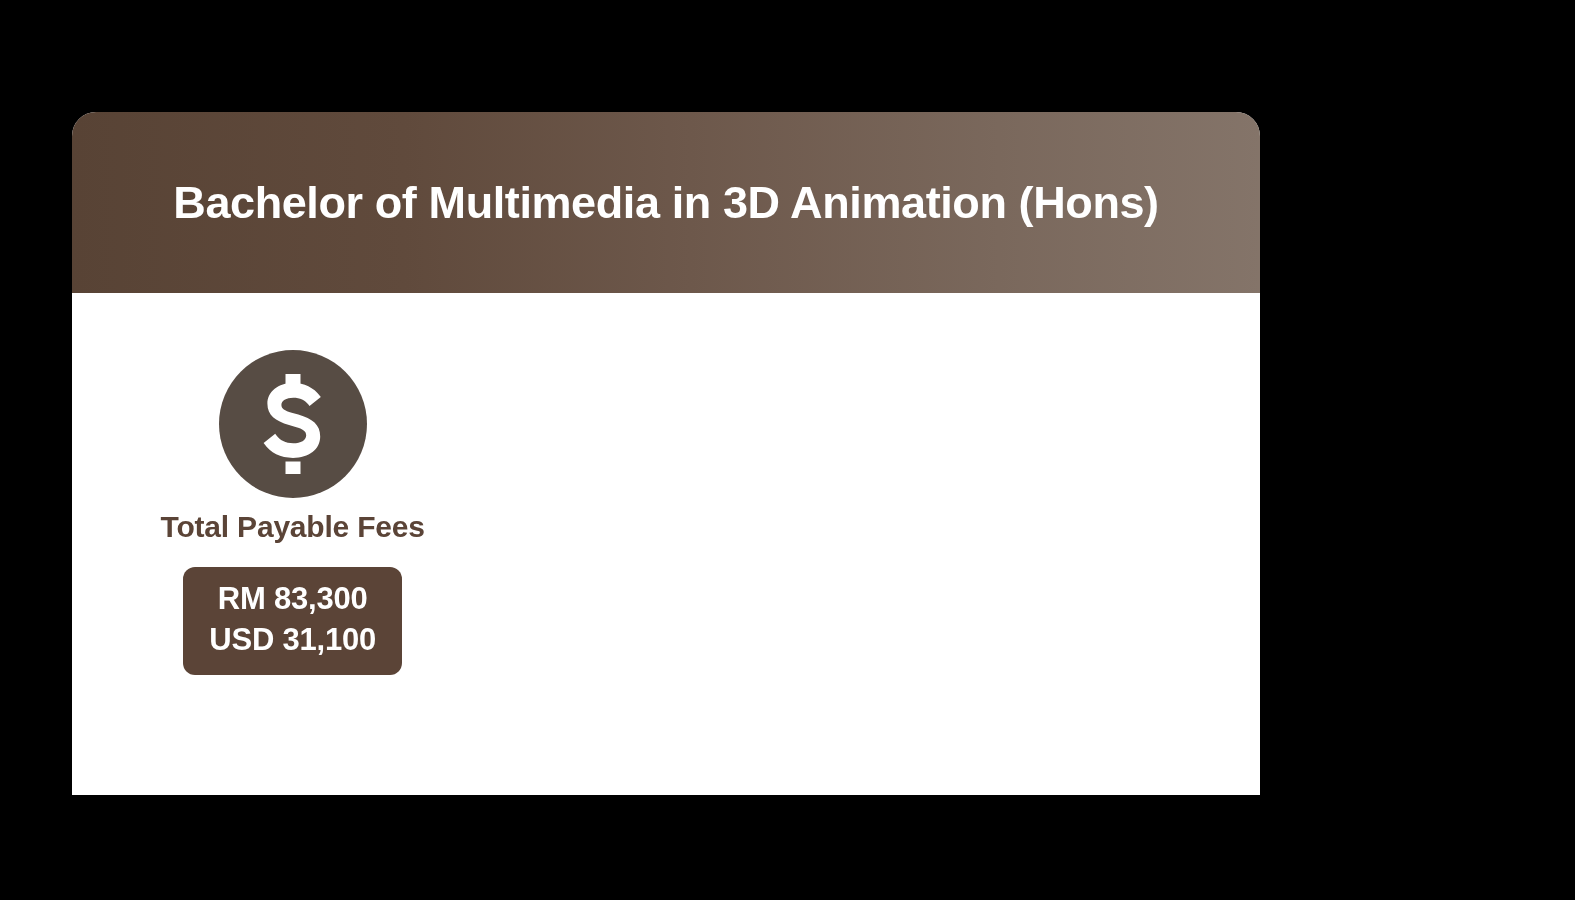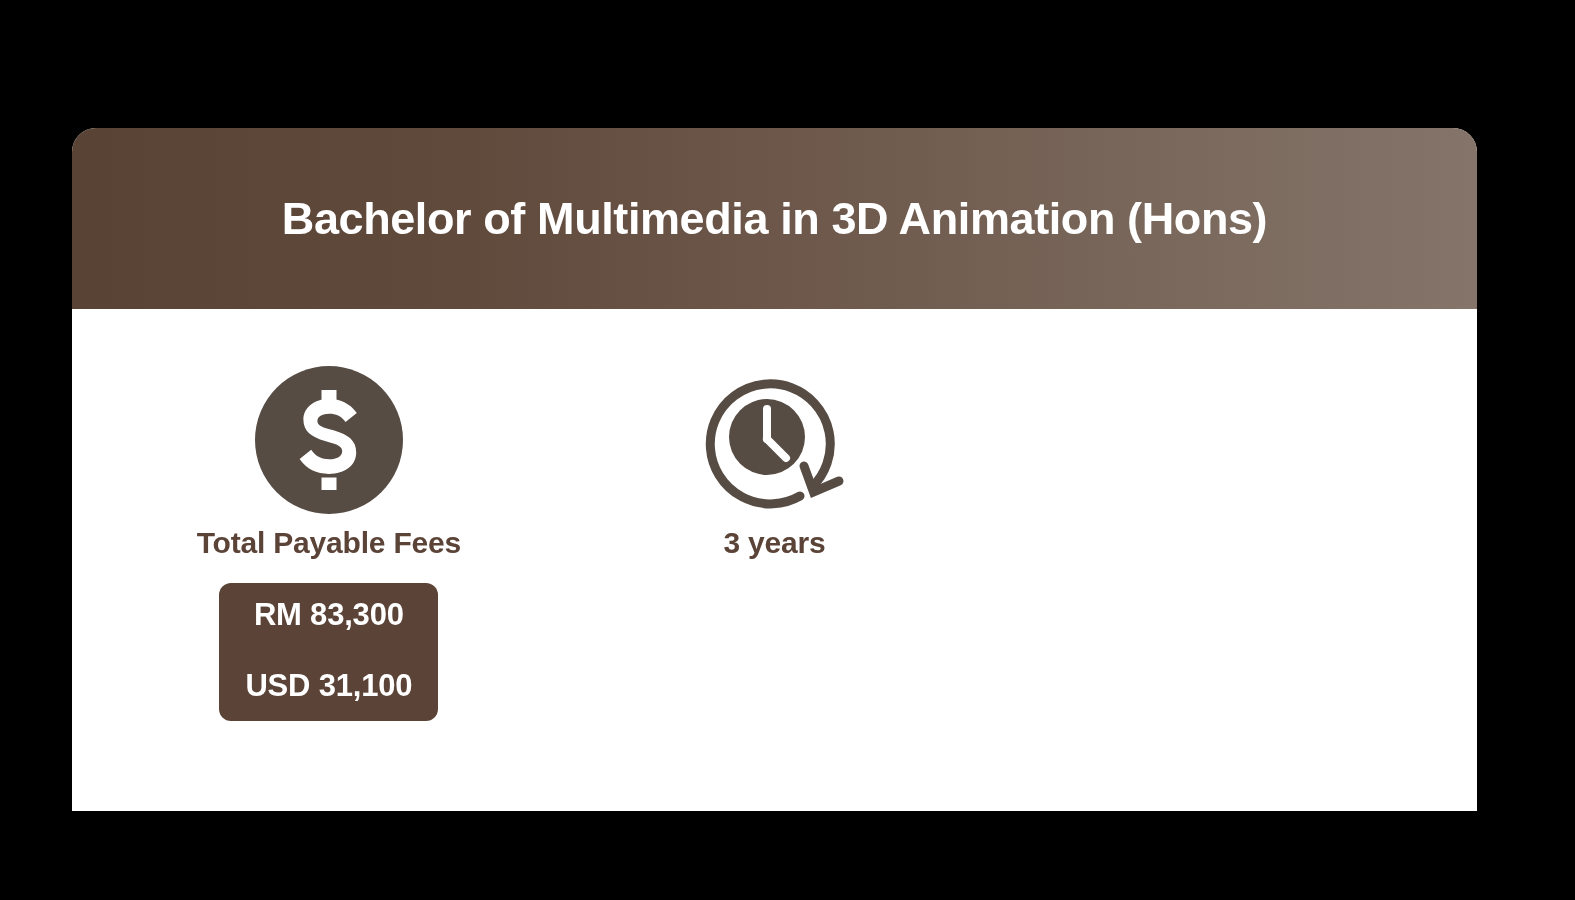--- a/index.html
+++ b/index.html
@@ -16,22 +16,22 @@
     position: relative;
     width: 1575px;
     height: 900px;
     background: #000000;
   }
 
   
   .card {
     position: absolute;
     left: 72px;
-    top: 128px;
-    width: 1405px;
+    top: 112px;
+    width: 1188px;
     height: 683px;
     border-top-left-radius: 24px;
     border-top-right-radius: 24px;
     overflow: hidden;
     background: #ffffff;
   }
 
   
   .card-header {
     height: 181px;
@@ -90,21 +90,20 @@
 
   
   .fee-badge {
     margin-top: 18px;
     background: #5b4437;
     border-radius: 12px;
     padding: 11px 26px 14px 26px;
     display: flex;
     flex-direction: column;
     align-items: center;
-    gap: 30px;
   }
 
   .fee-line {
     color: #ffffff;
     font-size: 31px;
     font-weight: 700;
     line-height: 1.34;
     letter-spacing: -0.2px;
     white-space: nowrap;
   }
@@ -131,33 +130,17 @@
             <path d="M74 33c-14.6 0-25.6 8.4-25.6 20.8 0 11.4 8 17.3 21.6 21.2l6.6 1.9c7.4 2.1 10.6 4.3 10.6 8.3 0 4.9-5.2 8.1-13 8.1-7.6 0-13.4-2.9-17.1-8.2l-.9-1.3-11.6 9.1.8 1.2c5.8 8.8 16.2 13.8 28.6 13.8 15.9 0 27.2-8.6 27.2-21.4 0-11.7-7.8-17.8-21.9-21.9l-6.6-1.9c-7.1-2-10.3-4-10.3-7.7 0-4.4 4.8-7.3 11.9-7.3 6.7 0 11.8 2.5 15.3 7.1l.9 1.2 11.3-8.9-.8-1.2C94.7 37.5 85.2 33 74 33z" fill="#ffffff"></path>
           </svg>
         </div>
         <div class="col-label">Total Payable Fees</div>
         <div class="fee-badge">
           <div class="fee-line">RM 83,300</div>
           <div class="fee-line">USD 31,100</div>
         </div>
       </div>
 
-      <div class="info-col">
-        <div class="icon-wrap">
-          <svg width="160" height="150" viewBox="0 0 160 150" aria-hidden="true">
-            <g fill="none" stroke="#574c44" stroke-width="9" stroke-linecap="round">
-              <path d="M118 122a60 60 0 1 0-12 9"></path>
-              <path d="M110 101l9.5 26 25.5-11"></path>
-            </g>
-            <circle cx="73" cy="72" r="38" fill="#574c44"></circle>
-            <g stroke="#ffffff" stroke-width="8" stroke-linecap="round" fill="none">
-              <path d="M73 44v30"></path>
-              <path d="M73 74l19 19"></path>
-            </g>
-          </svg>
-        </div>
-        <div class="col-label">3 years</div>
-      </div>
 
 
     </div>
   </div>
 </div>
 
 </body></html>

